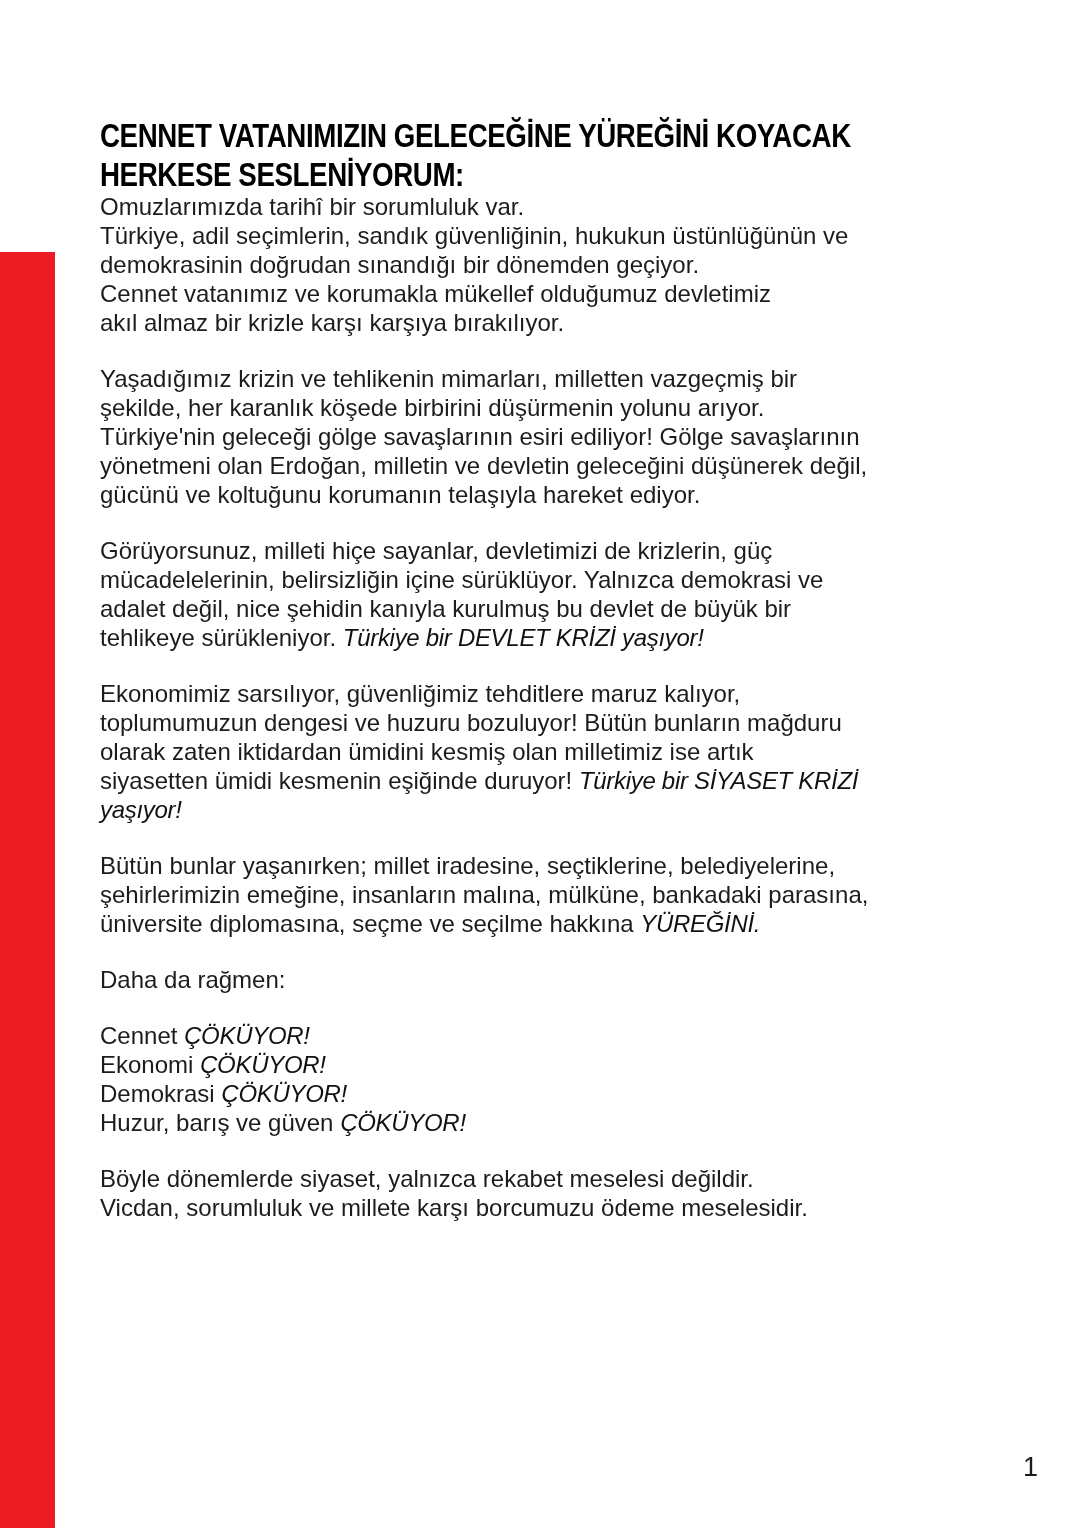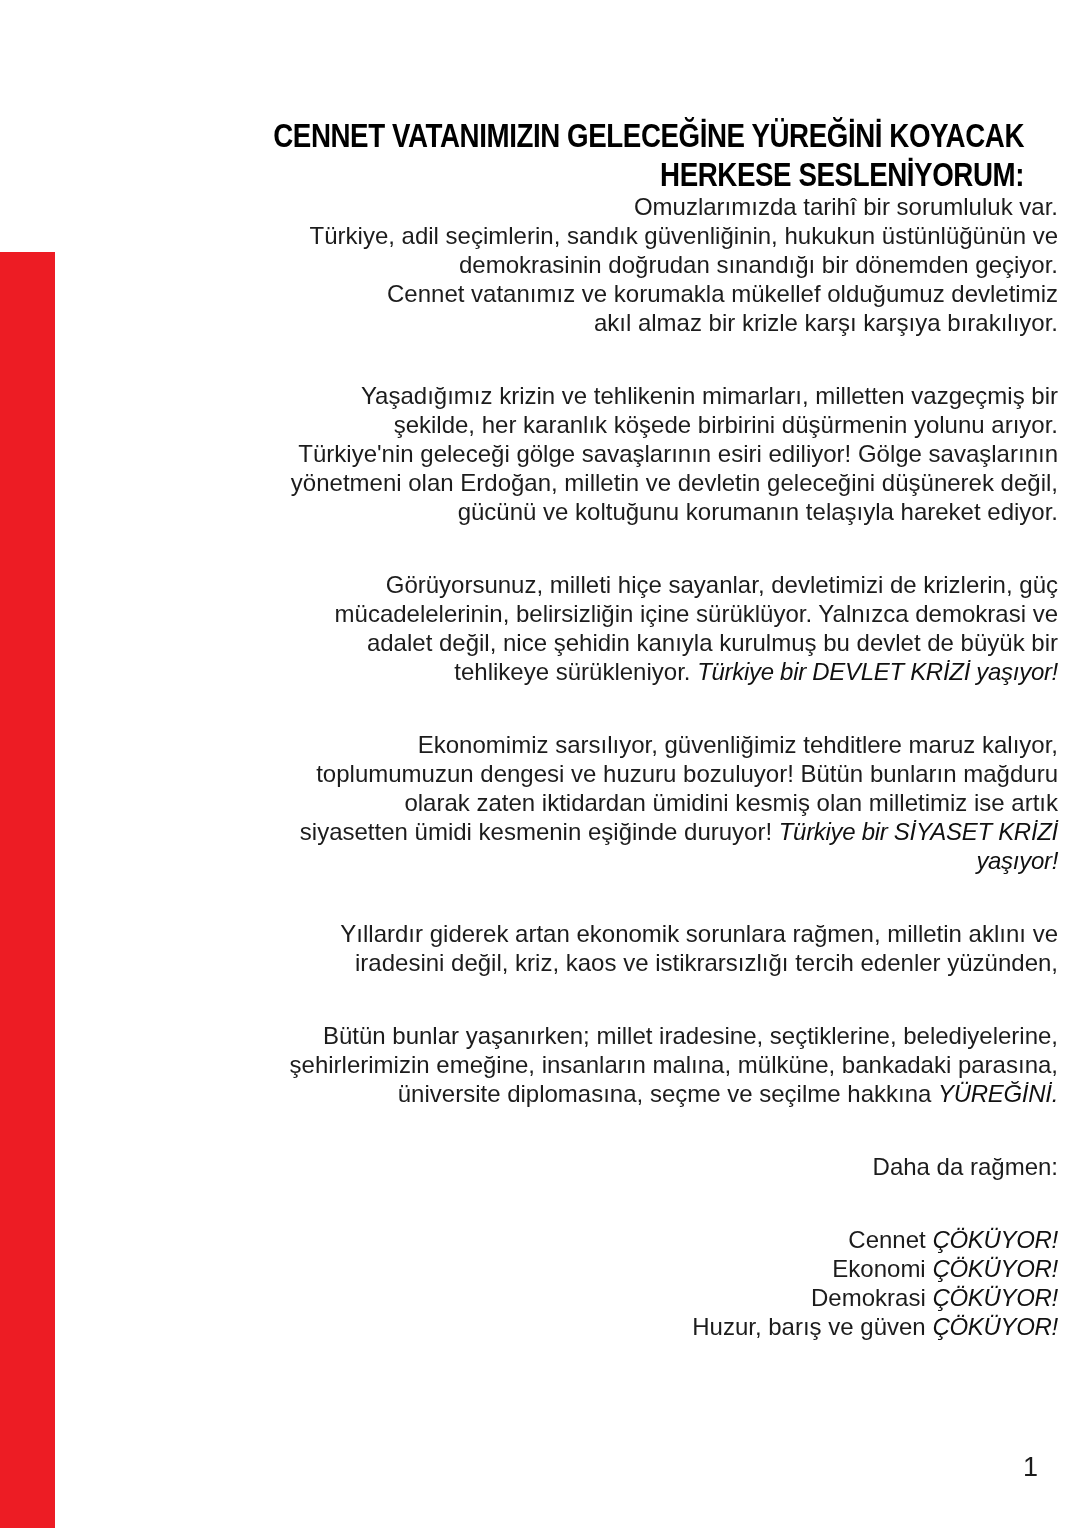--- a/index.html
+++ b/index.html
@@ -7,21 +7,20 @@
     padding: 0;
     background: #ffffff;
   }
   .page {
     position: relative;
     width: 1080px;
     height: 1528px;
     background: #ffffff;
     overflow: hidden;
     font-family: "Liberation Sans", "DejaVu Sans", sans-serif;
-    text-align: right;
   }
   .accent-bar {
     position: absolute;
     left: 0;
     top: 252px;
     width: 55px;
     height: 1276px;
   }
   .doc-title {
     position: absolute;
@@ -44,21 +43,21 @@
     right: 22px;
     color: #1c1c1c;
     font-size: 24px;
     line-height: 29px;
   }
   .para {
     margin: 0;
     white-space: pre;
   }
   .para + .para {
-    margin-top: 44px;
+    margin-top: 27px;
   }
   .seg.emphasis {
     font-weight: 400;
     font-style: italic;
     color: #111111;
     letter-spacing: -0.3px;
   }
   .page-number {
     position: absolute;
     right: 42px;
@@ -87,26 +86,26 @@
 gücünü ve koltuğunu korumanın telaşıyla hareket ediyor.</span></p>
       <p class="para"><span class="seg">Görüyorsunuz, milleti hiçe sayanlar, devletimizi de krizlerin, güç
 mücadelelerinin, belirsizliğin içine sürüklüyor. Yalnızca demokrasi ve
 adalet değil, nice şehidin kanıyla kurulmuş bu devlet de büyük bir
 tehlikeye sürükleniyor. </span><span class="seg emphasis">Türkiye bir DEVLET KRİZİ yaşıyor!</span></p>
       <p class="para"><span class="seg">Ekonomimiz sarsılıyor, güvenliğimiz tehditlere maruz kalıyor,
 toplumumuzun dengesi ve huzuru bozuluyor! Bütün bunların mağduru
 olarak zaten iktidardan ümidini kesmiş olan milletimiz ise artık
 siyasetten ümidi kesmenin eşiğinde duruyor! </span><span class="seg emphasis">Türkiye bir SİYASET KRİZİ
 yaşıyor!</span></p>
-      <p class="para"><span class="seg">Yıllardır giderek artan ekonomik sorunlara rağmen, milletin aklını ve
-iradesini değil, kriz, kaos ve istikrarsızlığı tercih edenler yüzünden,
-</span></p>
+      <p class="para"></p>
       <p class="para"><span class="seg">Bütün bunlar yaşanırken; millet iradesine, seçtiklerine, belediyelerine,
 şehirlerimizin emeğine, insanların malına, mülküne, bankadaki parasına,
 üniversite diplomasına, seçme ve seçilme hakkına </span><span class="seg emphasis">YÜREĞİNİ.</span></p>
       <p class="para"><span class="seg">Daha da rağmen:</span></p>
       <p class="para"><span class="seg">Cennet </span><span class="seg emphasis">ÇÖKÜYOR!</span><span class="seg">
 Ekonomi </span><span class="seg emphasis">ÇÖKÜYOR!</span><span class="seg">
 Demokrasi </span><span class="seg emphasis">ÇÖKÜYOR!</span><span class="seg">
 Huzur, barış ve güven </span><span class="seg emphasis">ÇÖKÜYOR!</span></p>
+      <p class="para"><span class="seg">Böyle dönemlerde siyaset, yalnızca rekabet meselesi değildir.
+Vicdan, sorumluluk ve millete karşı borcumuzu ödeme meselesidir.</span></p>
     </div>
   <div class="page-number">1</div>
 </div>
 
 </body></html>

